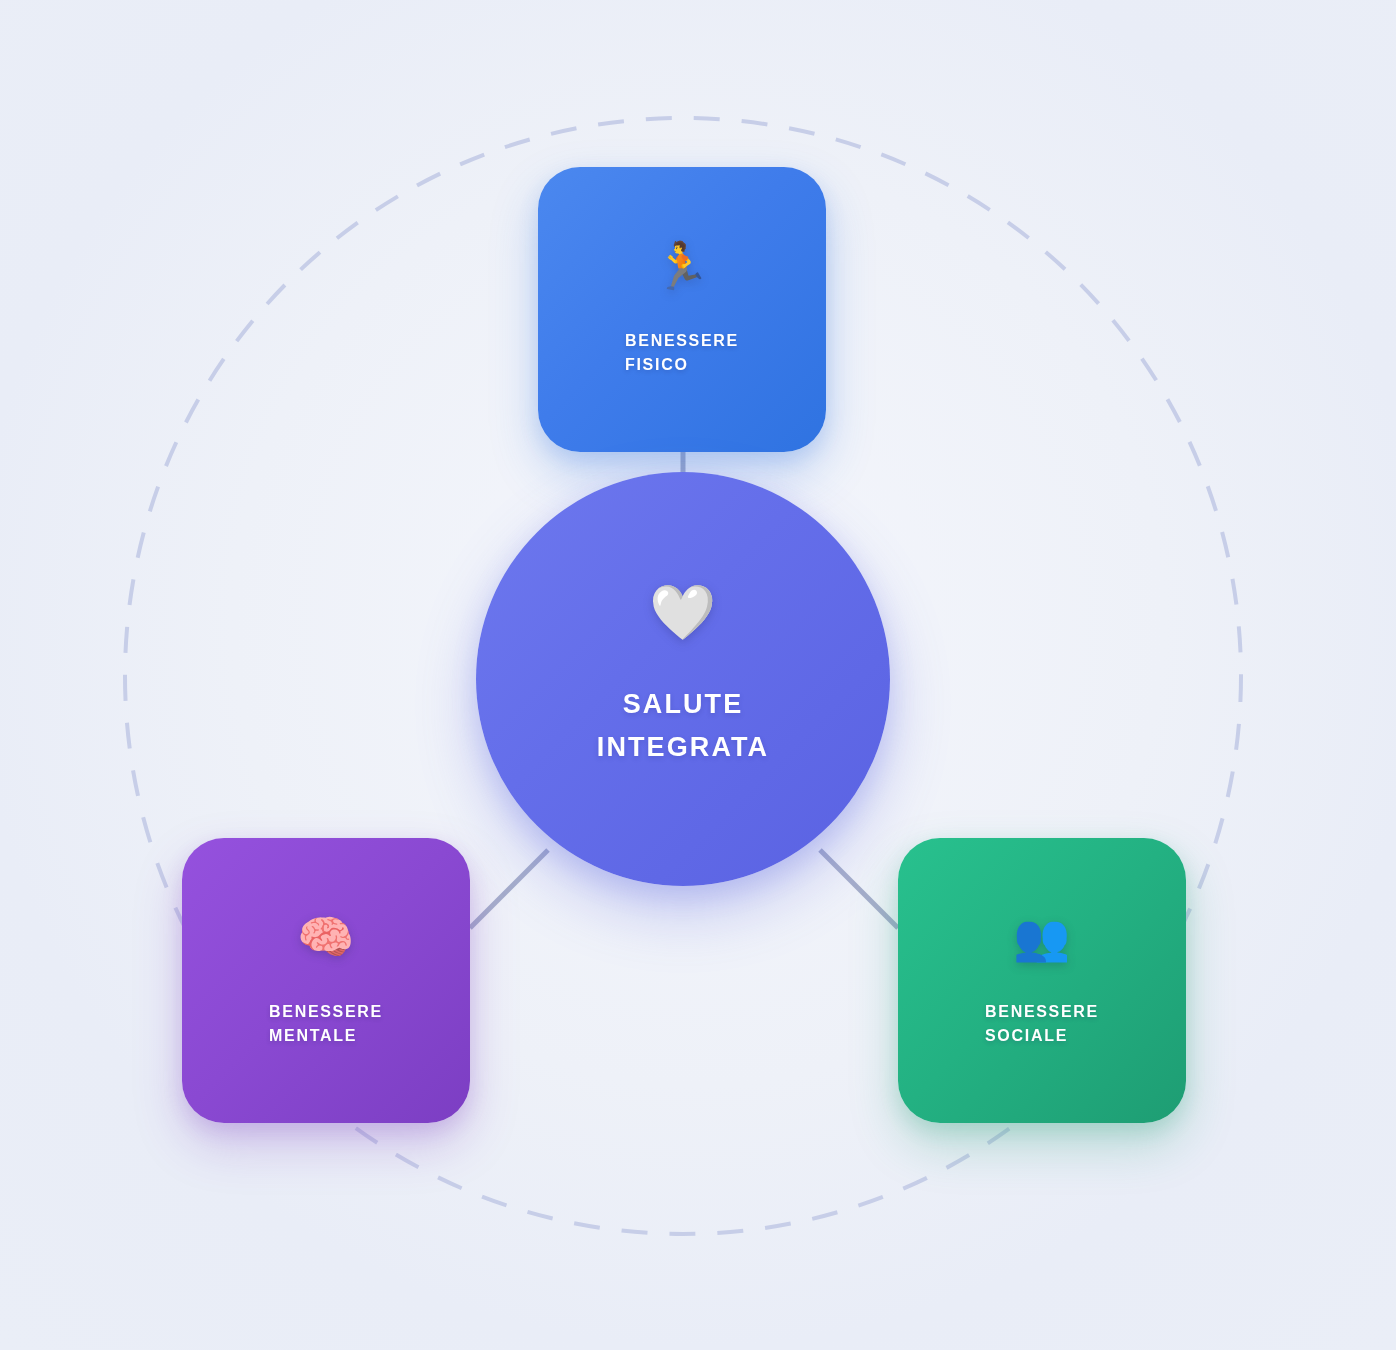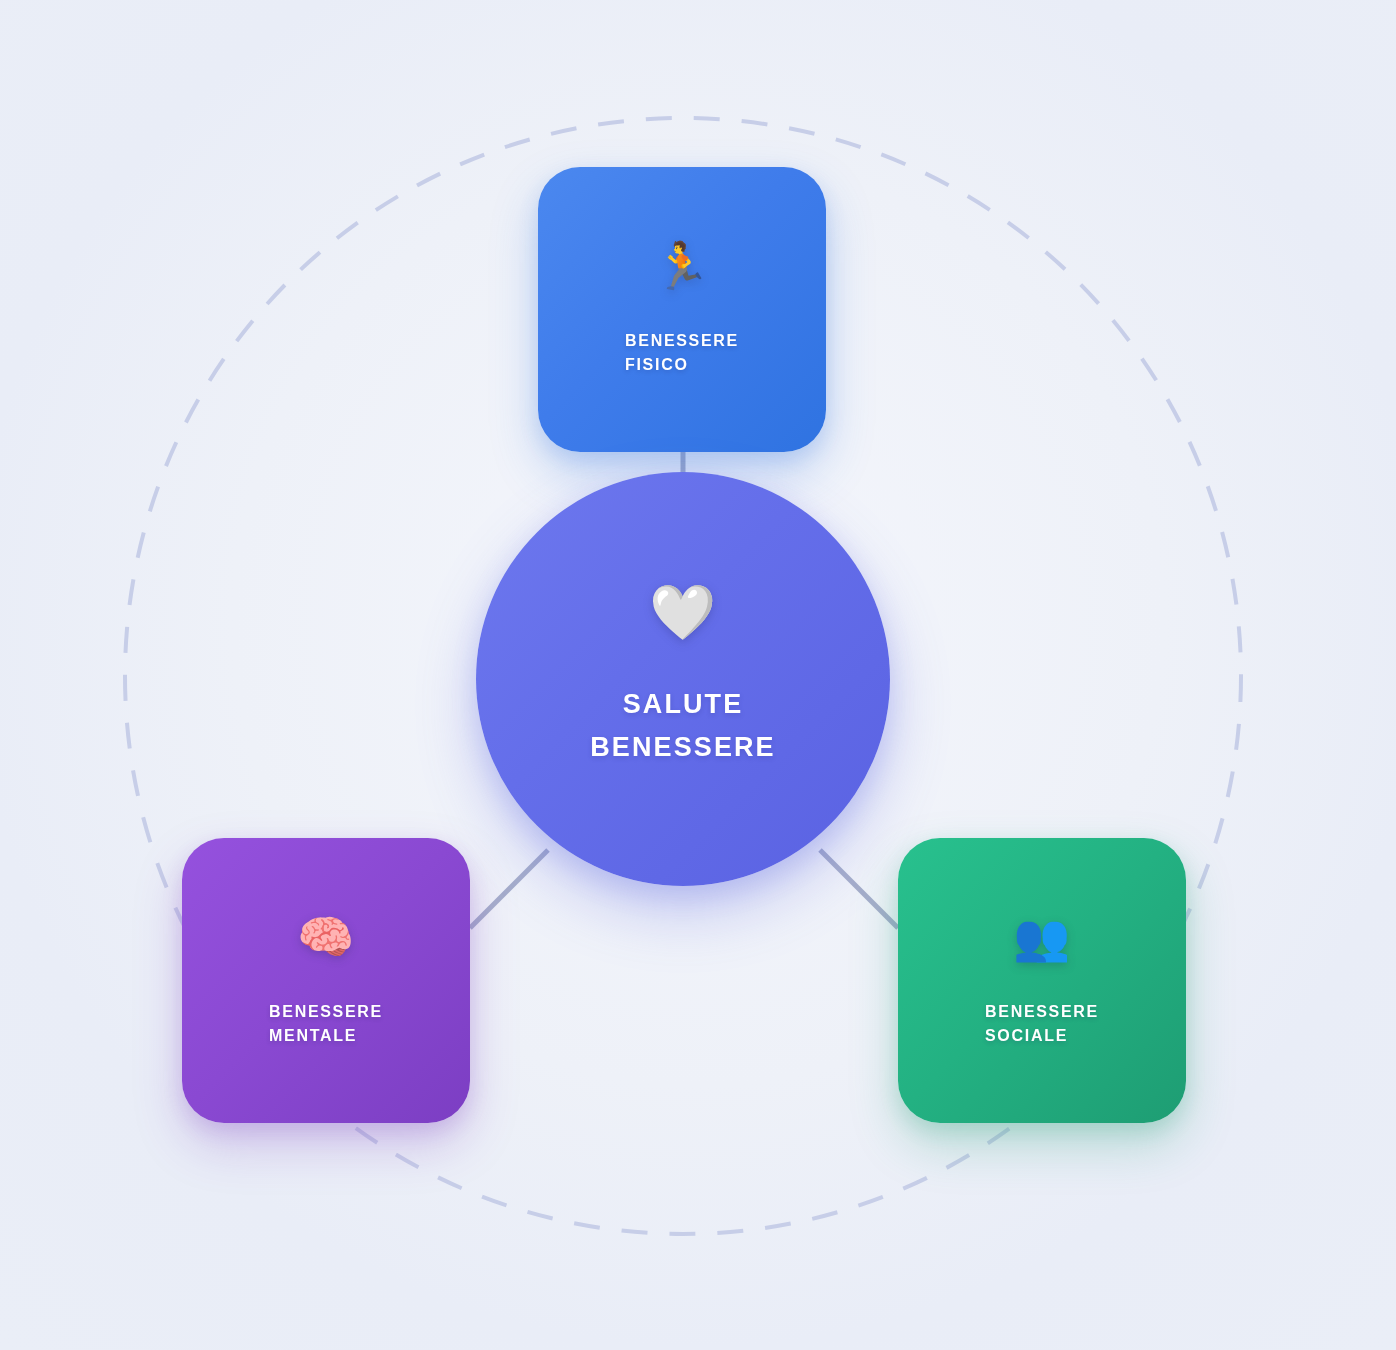--- a/index.html
+++ b/index.html
@@ -156,16 +156,16 @@
 
   <div class="card card--social">
     <div class="card-icon">👥</div>
     <div class="card-label">BENESSERE
 SOCIALE</div>
   </div>
 
   <div class="hub">
     <div class="hub-icon">🤍</div>
     <div class="hub-label">SALUTE
-BENESSERE</div>
+INTEGRATA</div>
   </div>
 
 </div>
 
 </body></html>

